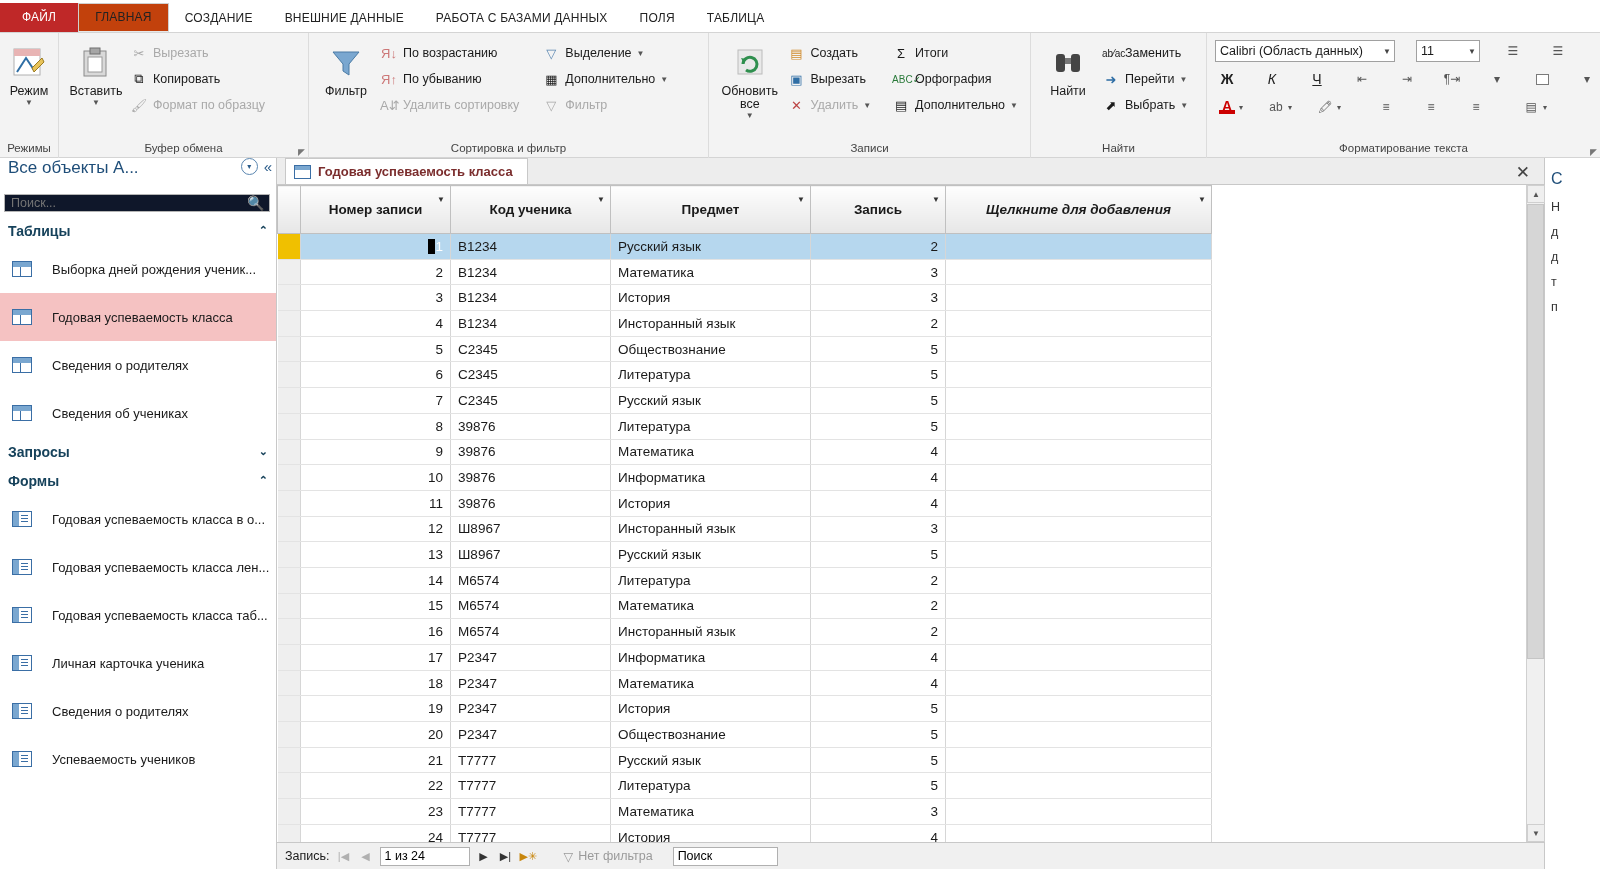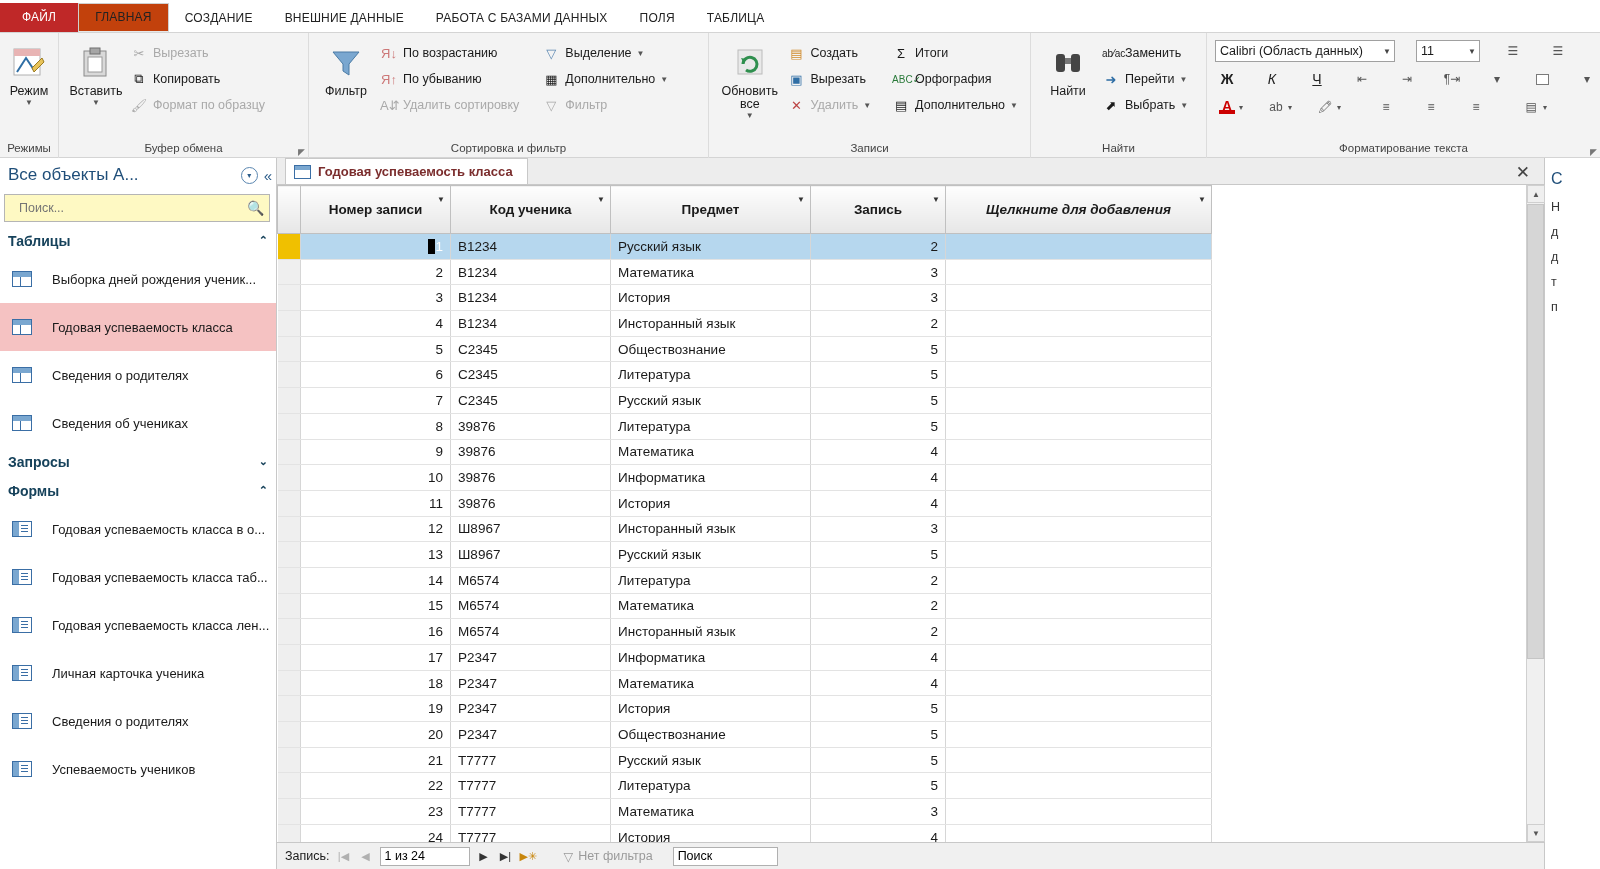--- a/index.html
+++ b/index.html
@@ -116,28 +116,28 @@
   .colorbar { width:16px; height:4px; margin-top:-2px; }
 
   .launcher { position: absolute; right: 3px; bottom: 1px; font-size: 9px; color: #777; }
 
   
   .main { display: flex; height: 869px; }
 
   
   .sidebar { width: 277px; background: #fff; border-right: 1px solid #c8c8c8; }
   .sb-head {
-    height: 34px; display: flex; align-items: center; padding: 0 4px 0 8px;
+    height: 34px; display: flex; padding: 0 4px 0 8px;
     font-size: 17px; color: #1a4f7a; gap: 6px;
   }
   .sb-head .title { flex: 1; color:#1f4e79; }
   .sb-circ { width:17px;height:17px;border-radius:50%;border:1px solid #5a86b0;display:flex;align-items:center;justify-content:center;font-size:8px;color:#2b5c8a;}
   .sb-search {
-    margin: 2px 6px 4px 4px; height: 28px; border: 1px solid #b5b5b5; background:#fef9c3;
-    display:flex; align-items:center; padding: 0 12px; position:relative;
+    margin: 2px 6px 4px 4px; height: 18px; border: 1px solid #b5b5b5; background:#0f172a;
+    display:flex; align-items:center; padding: 0 4px; position:relative;
   }
   .sb-search input {
     border:0; outline:0; width:100%; font-size:12.5px; color:#888;
     font-family: "Liberation Sans", sans-serif; background:transparent;
   }
   .sb-search .sicon { position:absolute; right:4px; color:#1f6fa8; font-size:14px; }
   .sb-section {
     height: 29px; display:flex; align-items:center; justify-content:space-between;
     padding: 0 8px 0 8px; font-weight: bold; font-size: 14px; color: #16425b;
   }
@@ -523,25 +523,25 @@
       <div class="sb-section">
         <span>Формы</span>
         <span class="chev">⌃</span>
       </div>
       <div class="sb-item">
         <span class="frm-ic"></span>
         <span>Годовая успеваемость класса в о...</span>
       </div>
       <div class="sb-item">
         <span class="frm-ic"></span>
-        <span>Годовая успеваемость класса таб...</span>
+        <span>Годовая успеваемость класса лен...</span>
       </div>
       <div class="sb-item">
         <span class="frm-ic"></span>
-        <span>Годовая успеваемость класса лен...</span>
+        <span>Годовая успеваемость класса таб...</span>
       </div>
       <div class="sb-item">
         <span class="frm-ic"></span>
         <span>Личная карточка ученика</span>
       </div>
       <div class="sb-item">
         <span class="frm-ic"></span>
         <span>Сведения о родителях</span>
       </div>
       <div class="sb-item">

